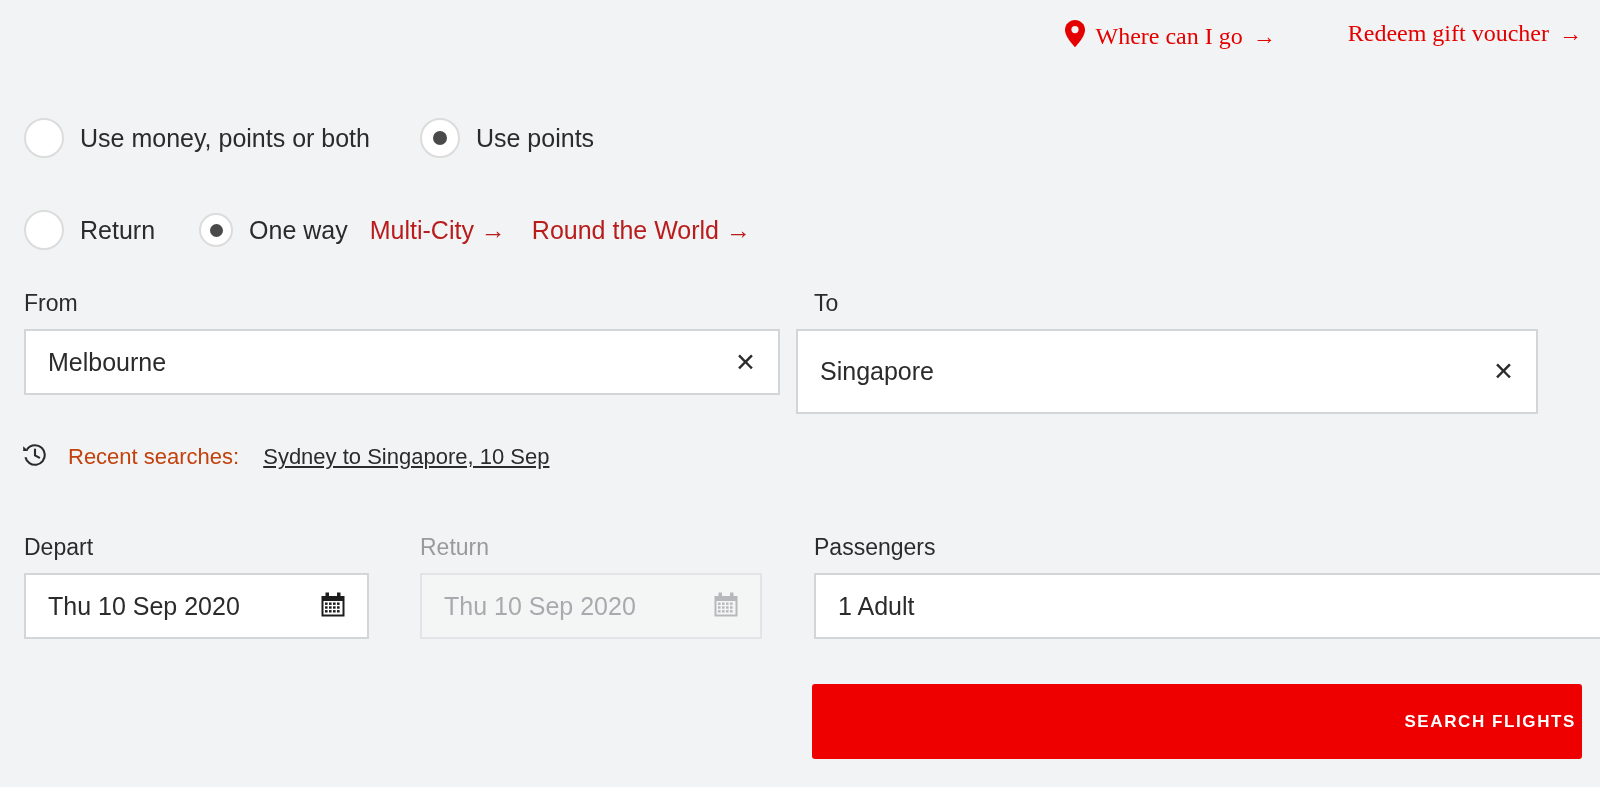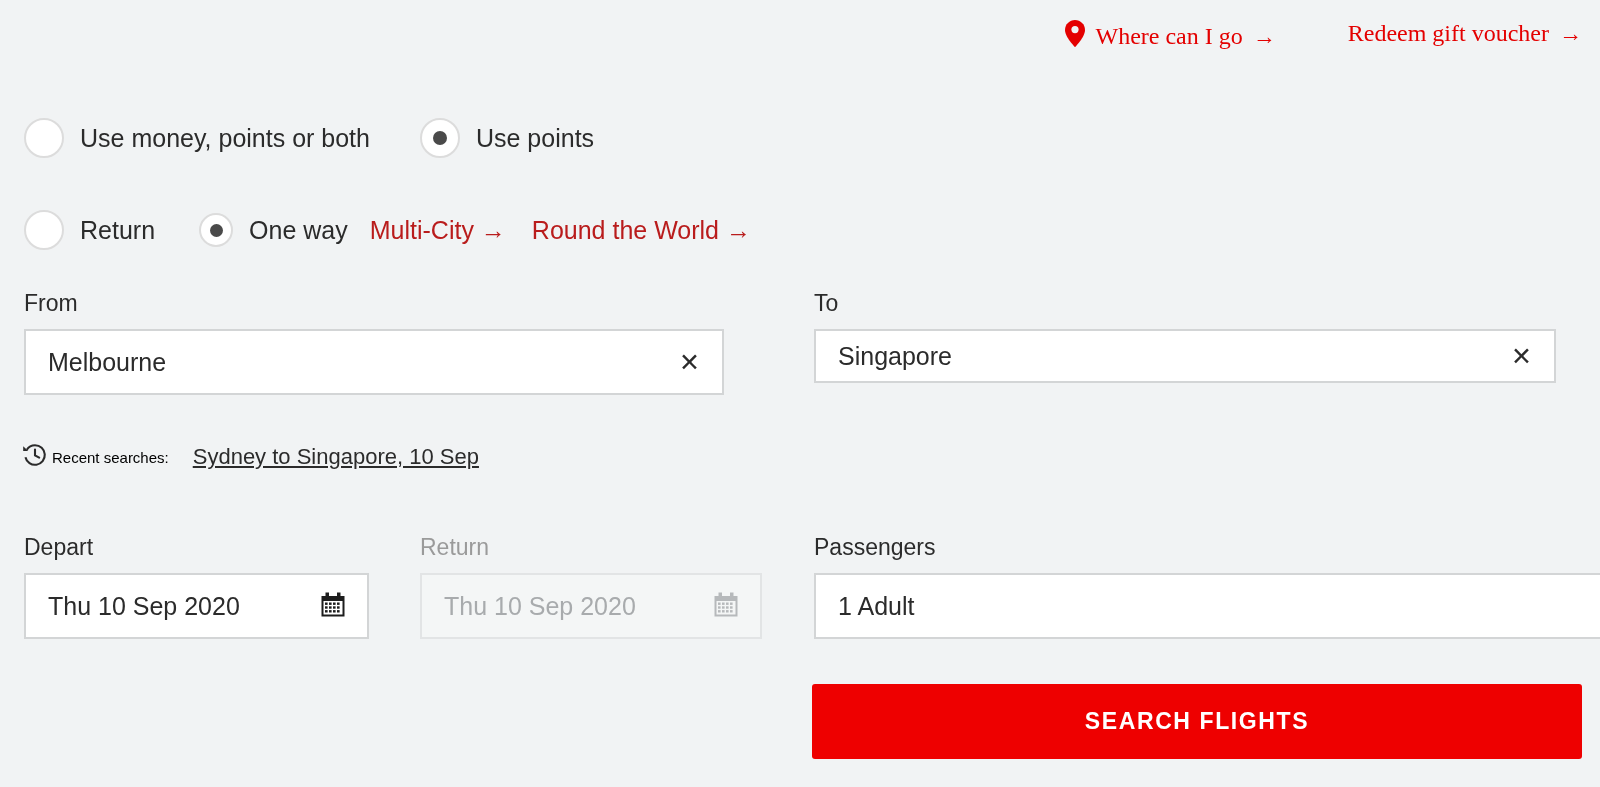--- a/index.html
+++ b/index.html
@@ -125,23 +125,23 @@
   
   .recent {
     position: absolute;
     left: 22px;
     top: 442px;
     display: flex;
     align-items: center;
     gap: 0;
   }
   .recent-label {
-    font-size: 15px;
-    color: #000000;
-    margin-left: 4px;
+    font-size: 22px;
+    color: #c2410c;
+    margin-left: 20px;
     white-space: nowrap;
   }
   .recent-link {
     font-size: 22px;
     color: #2b2b2b;
     text-decoration: underline;
     margin-left: 24px;
     white-space: nowrap;
     cursor: pointer;
   }
@@ -151,24 +151,25 @@
     position: absolute;
     left: 812px;
     top: 684px;
     width: 770px;
     height: 75px;
     background: #ee0000;
     border: none;
     border-radius: 3px;
     color: #ffffff;
     font-family: "Liberation Sans", sans-serif;
-    font-size: 23px;
+    font-size: 17px;
     font-weight: bold;
     letter-spacing: 1.6px;
     cursor: pointer;
+    text-align: right;
   }
 
   .chevron { margin-left: 8px; }
 </style>
 </head>
 <body>
 
 <div class="top-links">
 
   <a class="top-link">
@@ -226,28 +227,28 @@
 
   <a class="inline-link">
     <span>Round the World</span>
     <span>→</span>
   </a>
 
 </div>
 
 <div class="field-label" style="left:24px; top:290px;">From</div>
 
-<div class="input-box" style="left:24px; top:329px; width:700px; height:66px;">
+<div class="input-box" style="left:24px; top:329px; width:756px; height:66px;">
   <span class="input-value" title="From">Melbourne</span>
   <span class="clear-x">✕</span>
 </div>
 
 <div class="field-label" style="left:814px; top:290px;">To</div>
 
-<div class="input-box" style="left:814px; top:329px; width:742px; height:54px;">
+<div class="input-box" style="left:796px; top:329px; width:742px; height:85px;">
   <span class="input-value" title="To">Singapore</span>
   <span class="clear-x">✕</span>
 </div>
 
 <div class="recent">
 
   <span style="display:block;">
     <svg width="26" height="26" viewBox="0 0 26 26">
       <path d="M13 3.2a9.8 9.8 0 1 1-9.56 12.0" fill="none" stroke="#2b2b2b" stroke-width="2.1"></path>
       <path d="M13 3.2a9.8 9.8 0 0 0-8.2 4.5" fill="none" stroke="#2b2b2b" stroke-width="2.1"></path>

